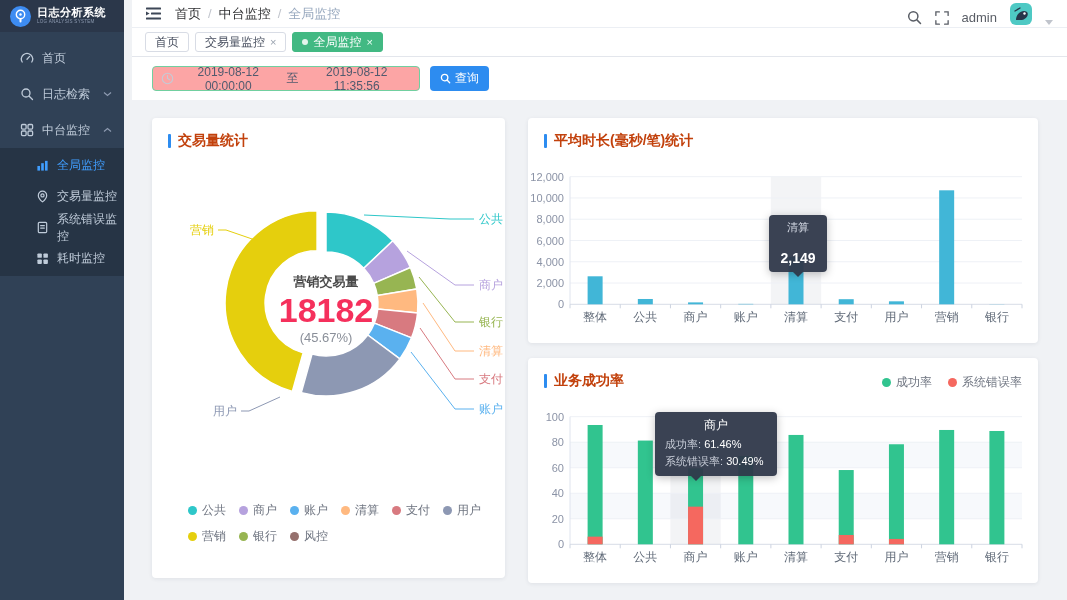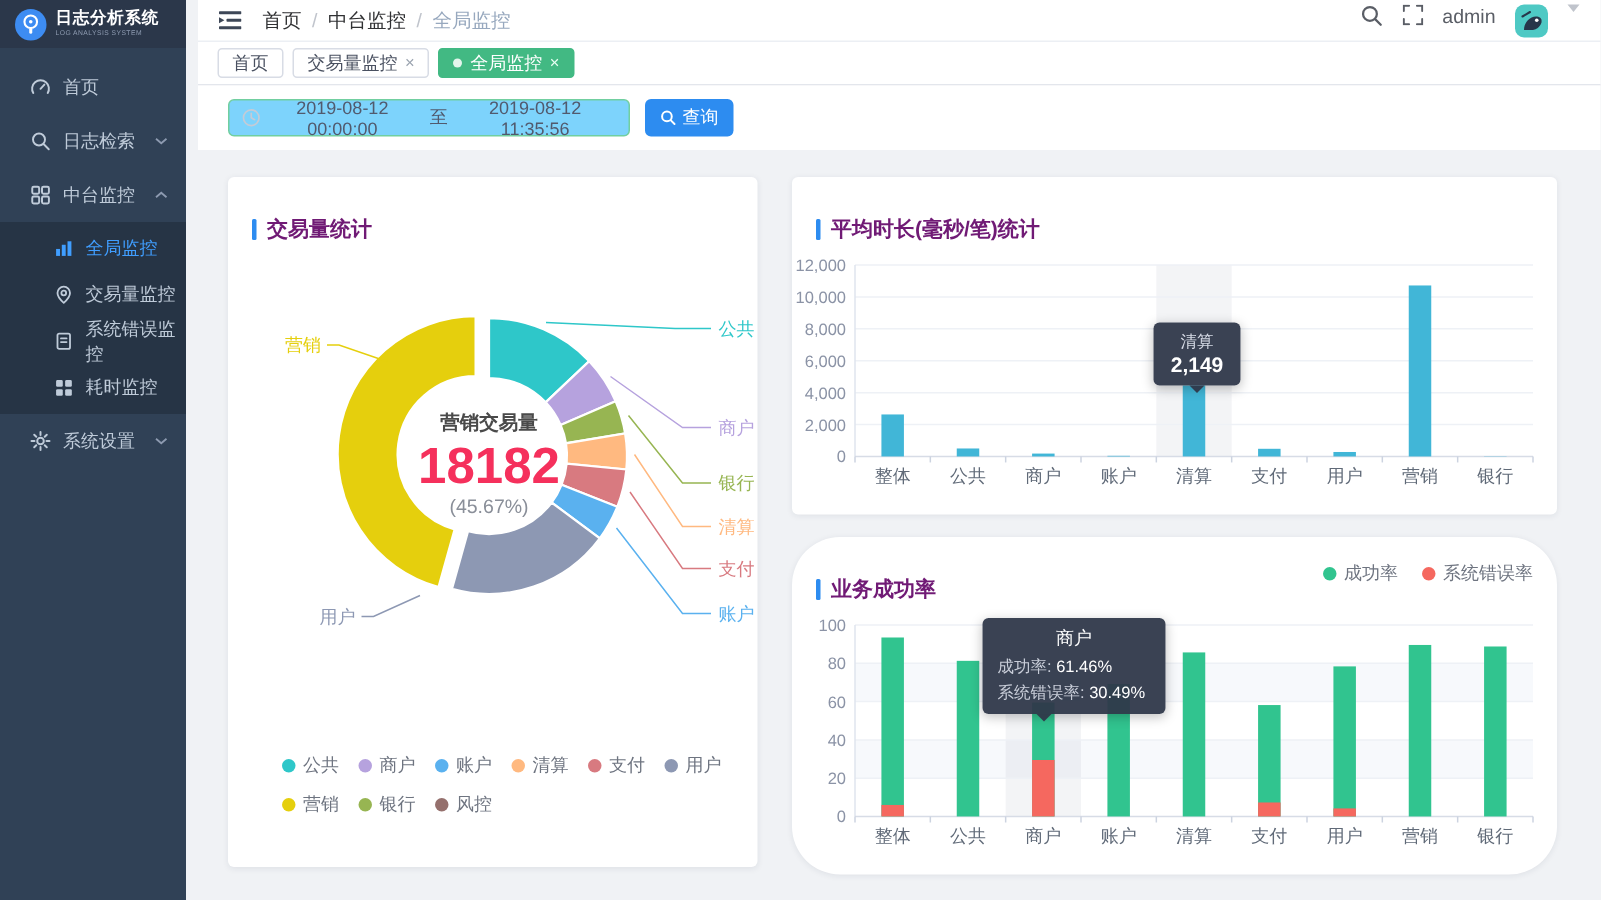--- a/index.html
+++ b/index.html
@@ -23,61 +23,61 @@
   svg.lineicon { stroke:currentColor; fill:none; stroke-width:1.3; stroke-linecap:round; stroke-linejoin:round;}
   svg.fillicon { fill:currentColor; stroke:none; }
 
   
   .main { position:absolute; left:132px; top:0; width:935px; height:600px; }
   .header { height:28px; background:#fff; display:flex; align-items:center; padding:0 14px; border-bottom:1px solid #eceff4;}
   .hamburger { margin-right:14px; cursor:pointer; display:flex; align-items:center;}
   .crumbs { display:flex; align-items:center; gap:7px; font-size:13px; color:#303133;}
   .crumb-sep { color:#c0c4cc; }
   .crumb-last { color:#97a8be; }
-  .header-right { margin-left:auto; display:flex; align-items:flex-start; gap:13px;}
+  .header-right { margin-left:auto; display:flex; align-items:flex-end; gap:13px;}
   .h-icon { cursor:pointer; display:flex; align-items:center;}
   .admin-name { font-size:13px; color:#5a5e66;}
   .avatar { width:22px; height:22px; border-radius:6px; background:#4ec9c4; position:relative; overflow:hidden; cursor:pointer;}
   .caret { width:0; height:0; border-left:4px solid transparent; border-right:4px solid transparent; border-top:5px solid #c0c4cc; cursor:pointer;}
 
   .tabbar { height:29px; background:#fff; border-bottom:1px solid #e3e6ec; display:flex; align-items:center; padding:0 13px; gap:6px;}
   .tag { height:20px; display:inline-flex; align-items:center; gap:5px; padding:0 9px; border:1px solid #d8dce5; border-radius:3px; background:#fff; font-size:12px; color:#495060; cursor:pointer;}
   .tag .x { color:#9aa3af; font-size:11px; cursor:pointer;}
   .tag.active { background:#42b983; border-color:#42b983; color:#fff;}
   .tag.active .x { color:#eafff4;}
   .tag-dot { width:6px; height:6px; border-radius:50%; background:#fff; opacity:.85;}
 
   .filterbar { height:43px; background:#fff; position:relative; }
-  .daterange { position:absolute; left:20px; top:9px; width:268px; height:25px; border:1px solid #71cfa0; border-radius:4px; background:#7dd3fc; display:flex; align-items:center; padding:0 8px; cursor:pointer;}
+  .daterange { position:absolute; left:20px; top:9px; width:268px; height:25px; border:1px solid #71cfa0; border-radius:4px; background:#fca5a5; display:flex; align-items:center; padding:0 8px; cursor:pointer;}
   .daterange .dr-sec { flex:1; text-align:center; font-size:12px; color:#515a6e;}
   .dr-to { font-size:12px; color:#515a6e; padding:0 4px;}
   .search-btn { position:absolute; left:298px; top:9px; height:25px; padding:0 10px; background:#2d8cf0; color:#fff; font-size:12px; border:none; border-radius:4px; display:flex; align-items:center; gap:4px; cursor:pointer;}
 
   .content { position:absolute; left:0; top:100px; width:935px; height:500px; background:#f0f2f5; }
   .card { position:absolute; background:#fff; border-radius:4px; box-shadow:0 1px 4px rgba(25,39,68,.08);}
-  .card-title { position:absolute; top:14px; left:16px; display:flex; align-items:center; gap:7px; font-size:14px; font-weight:bold; color:#701a75; z-index:3;margin-top:12px;}
+  .card-title { position:absolute; top:14px; left:16px; display:flex; align-items:center; gap:7px; font-size:14px; font-weight:bold; color:#c2410c; z-index:3;}
   .title-bar { width:3px; height:14px; background:#2d8cf0; border-radius:1px;}
   #card-donut { left:20px; top:18px; width:353px; height:460px;}
   #card-duration { left:396px; top:18px; width:510px; height:225px;}
-  #card-success { left:396px; top:258px; width:510px; height:225px;border-radius:32px;}
+  #card-success { left:396px; top:258px; width:510px; height:225px;}
   .chart-svg { position:absolute; left:0; top:0; }
 
   .donut-legend { position:absolute; left:36px; display:flex; gap:13px; align-items:center;}
   .dl-item { display:flex; align-items:center; gap:5px; cursor:pointer;}
   .dl-dot { width:9px; height:9px; border-radius:50%;}
   .dl-txt { font-size:12px; color:#6e7480;}
 
   .sr-legend { position:absolute; top:16px; right:16px; display:flex; gap:16px; z-index:3;text-align:right;}
 
   .tip { position:absolute; background:rgba(47,56,74,.95); border-radius:4px; color:#fff; z-index:4; box-shadow:0 2px 8px rgba(0,0,0,.25);}
   .tip:after { content:""; position:absolute; bottom:-5px; border-left:5px solid transparent; border-right:5px solid transparent; border-top:5px solid rgba(47,56,74,.95);}
   #tip-duration { left:241px; top:97px; width:58px; padding:5px 0 6px; text-align:center;}
   #tip-duration:after { left:50%; margin-left:-5px;}
   .tipd-title { font-size:11px; color:#d6dbe6;}
-  .tipd-value { font-size:14px; font-weight:bold; margin-top:0;}
+  .tipd-value { font-size:14px; font-weight:bold; margin-top:15px;}
   #tip-success { left:127px; top:54px; width:122px; padding:5px 10px 7px;}
   #tip-success:after { left:36px;}
   .tips-title { font-size:12px; text-align:center; color:#fff; margin-bottom:3px;}
   .tips-row { font-size:11px; margin-top:2px;}
   .tips-label { color:#c9ced9;}
   .tips-value { color:#fff; }
 </style>
 </head>
 <body>
 
@@ -159,37 +159,20 @@
           <rect x="1.5" y="1.5" width="4.8" height="4.8" rx="1"></rect>
           <rect x="8" y="1.5" width="4.8" height="4.8" rx="1"></rect>
           <rect x="1.5" y="8" width="4.8" height="4.8" rx="1"></rect>
           <rect x="8" y="8" width="4.8" height="4.8" rx="1"></rect>
         </svg>
       <span>耗时监控</span>
     </div>
   </div>
 
 
-  <div class="menu-item">
-    <svg class="lineicon mi-icon" viewBox="0 0 14 14">
-        <circle cx="7" cy="7" r="2.2"></circle>
-        <line x1="7" y1="1" x2="7" y2="3"></line>
-        <line x1="7" y1="11" x2="7" y2="13"></line>
-        <line x1="1" y1="7" x2="3" y2="7"></line>
-        <line x1="11" y1="7" x2="13" y2="7"></line>
-        <line x1="2.8" y1="2.8" x2="4.2" y2="4.2"></line>
-        <line x1="9.8" y1="9.8" x2="11.2" y2="11.2"></line>
-        <line x1="2.8" y1="11.2" x2="4.2" y2="9.8"></line>
-        <line x1="9.8" y1="4.2" x2="11.2" y2="2.8"></line>
-      </svg>
-    <span>系统设置</span>
-    <svg class="chev" width="9" height="6" viewBox="0 0 9 6">
-        <polyline points="1,1.5 4.5,4.5 8,1.5" fill="none" stroke="#8d9ab0" stroke-width="1.2"></polyline>
-      </svg>
-  </div>
 </div>
 
 <div class="main">
 
   <div class="header">
     <span class="hamburger">
       <svg width="15" height="13" viewBox="0 0 15 13">
           <g fill="#3d4757">
             <rect x="0" y="0.5" width="15" height="2" rx="0.5"></rect>
             <rect x="5" y="5.5" width="10" height="2" rx="0.5"></rect>

